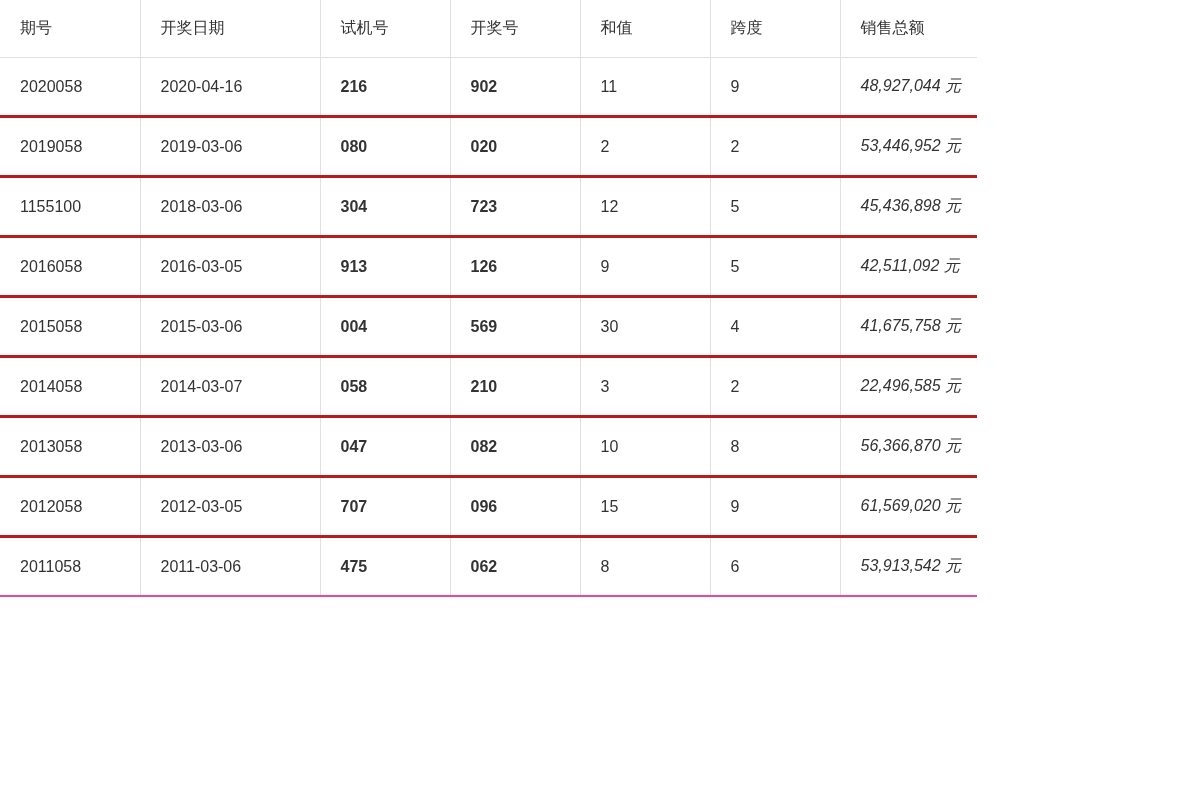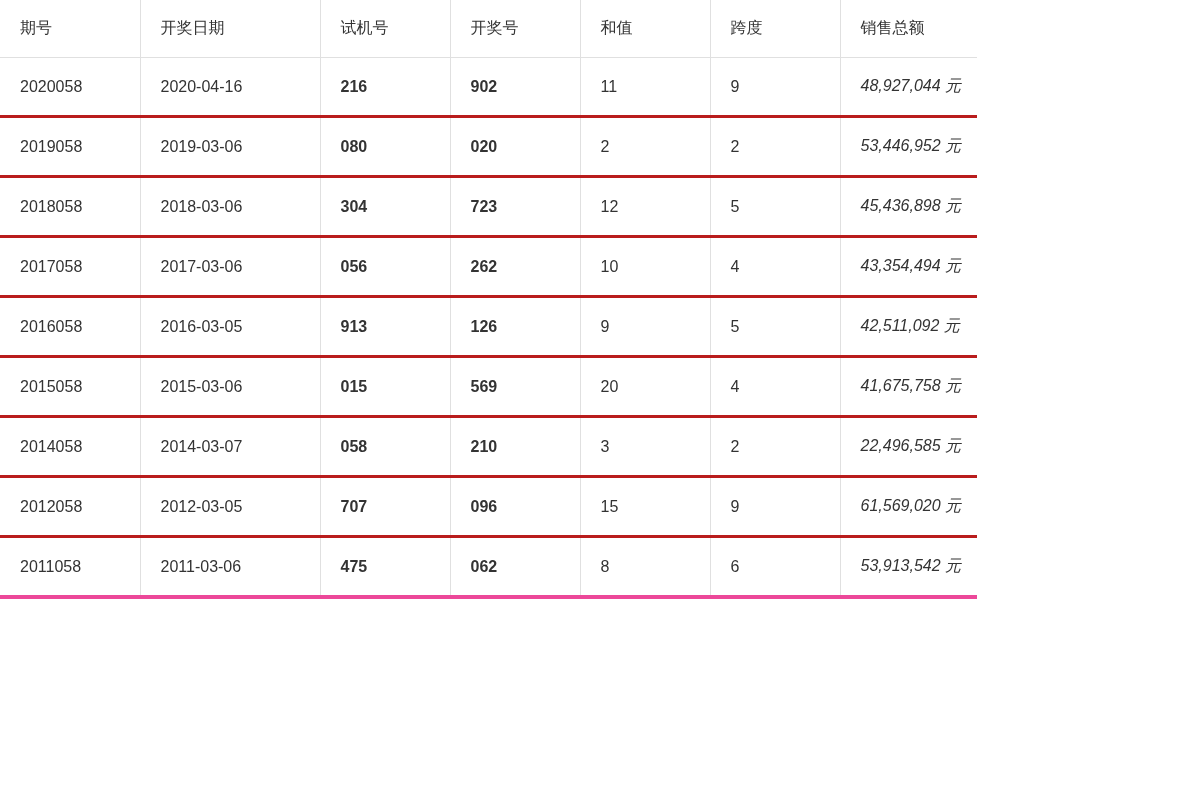--- a/index.html
+++ b/index.html
@@ -39,21 +39,21 @@
 
     thead th:last-child {
       border-right: none;
     }
 
     tbody tr {
       border-bottom: 3px solid #b91c1c;
     }
 
     tbody tr:last-child {
-      border-bottom: 4px solid #ec4899;
+      border-bottom: 2px solid #ec4899;
     }
 
     tbody td {
       padding: 18px 20px;
       text-align: left;
       font-size: 16px;
       color: #333;
       border-right: 1px solid #e0e0e0;
       vertical-align: middle;
     }
@@ -113,63 +113,63 @@
         <tr>
           <td>2019058</td>
           <td>2019-03-06</td>
           <td class="bold">080</td>
           <td class="bold">020</td>
           <td>2</td>
           <td>2</td>
           <td>53,446,952 元</td>
         </tr>
         <tr>
-          <td>2018058</td>
+          <td>1155100</td>
           <td>2018-03-06</td>
           <td class="bold">304</td>
           <td class="bold">723</td>
           <td>12</td>
           <td>5</td>
           <td>45,436,898 元</td>
-        </tr>
-        <tr>
-          <td>2017058</td>
-          <td>2017-03-06</td>
-          <td class="bold">056</td>
-          <td class="bold">262</td>
-          <td>10</td>
-          <td>4</td>
-          <td>43,354,494 元</td>
         </tr>
         <tr>
           <td>2016058</td>
           <td>2016-03-05</td>
           <td class="bold">913</td>
           <td class="bold">126</td>
           <td>9</td>
           <td>5</td>
           <td>42,511,092 元</td>
         </tr>
         <tr>
           <td>2015058</td>
           <td>2015-03-06</td>
-          <td class="bold">015</td>
+          <td class="bold">004</td>
           <td class="bold">569</td>
-          <td>20</td>
+          <td>30</td>
           <td>4</td>
           <td>41,675,758 元</td>
         </tr>
         <tr>
           <td>2014058</td>
           <td>2014-03-07</td>
           <td class="bold">058</td>
           <td class="bold">210</td>
           <td>3</td>
           <td>2</td>
           <td>22,496,585 元</td>
+        </tr>
+        <tr>
+          <td>2013058</td>
+          <td>2013-03-06</td>
+          <td class="bold">047</td>
+          <td class="bold">082</td>
+          <td>10</td>
+          <td>8</td>
+          <td>56,366,870 元</td>
         </tr>
         <tr>
           <td>2012058</td>
           <td>2012-03-05</td>
           <td class="bold">707</td>
           <td class="bold">096</td>
           <td>15</td>
           <td>9</td>
           <td>61,569,020 元</td>
         </tr>

